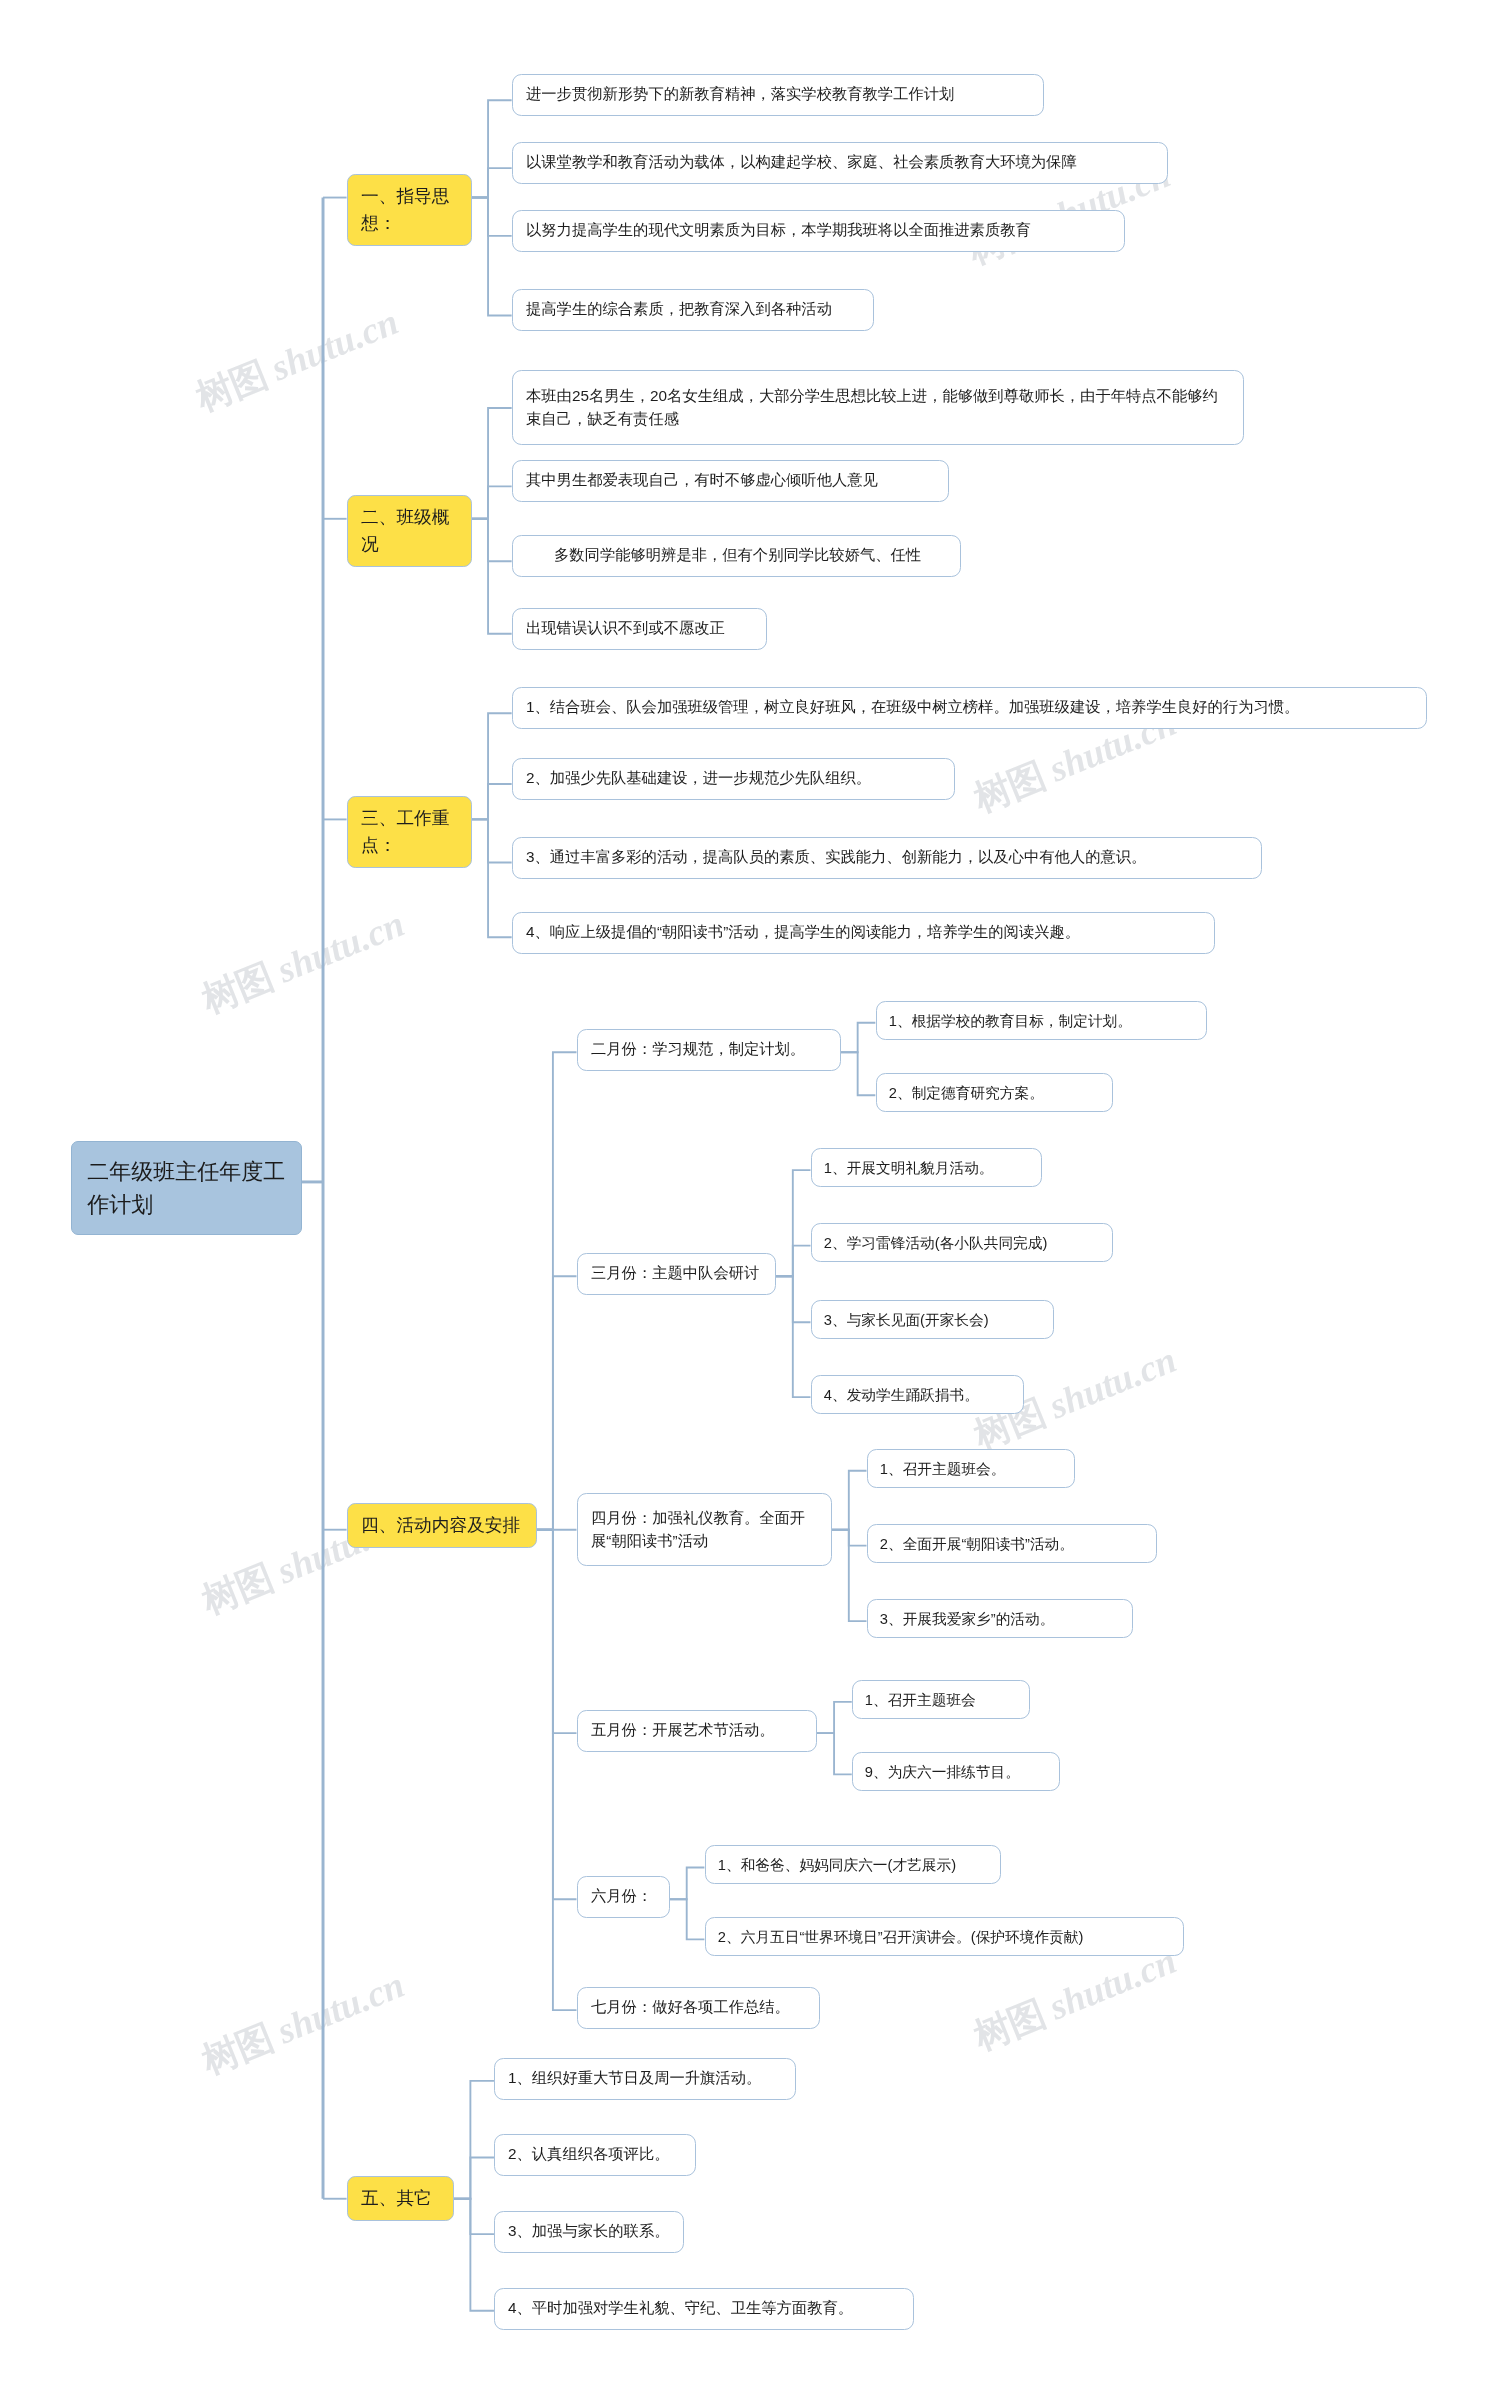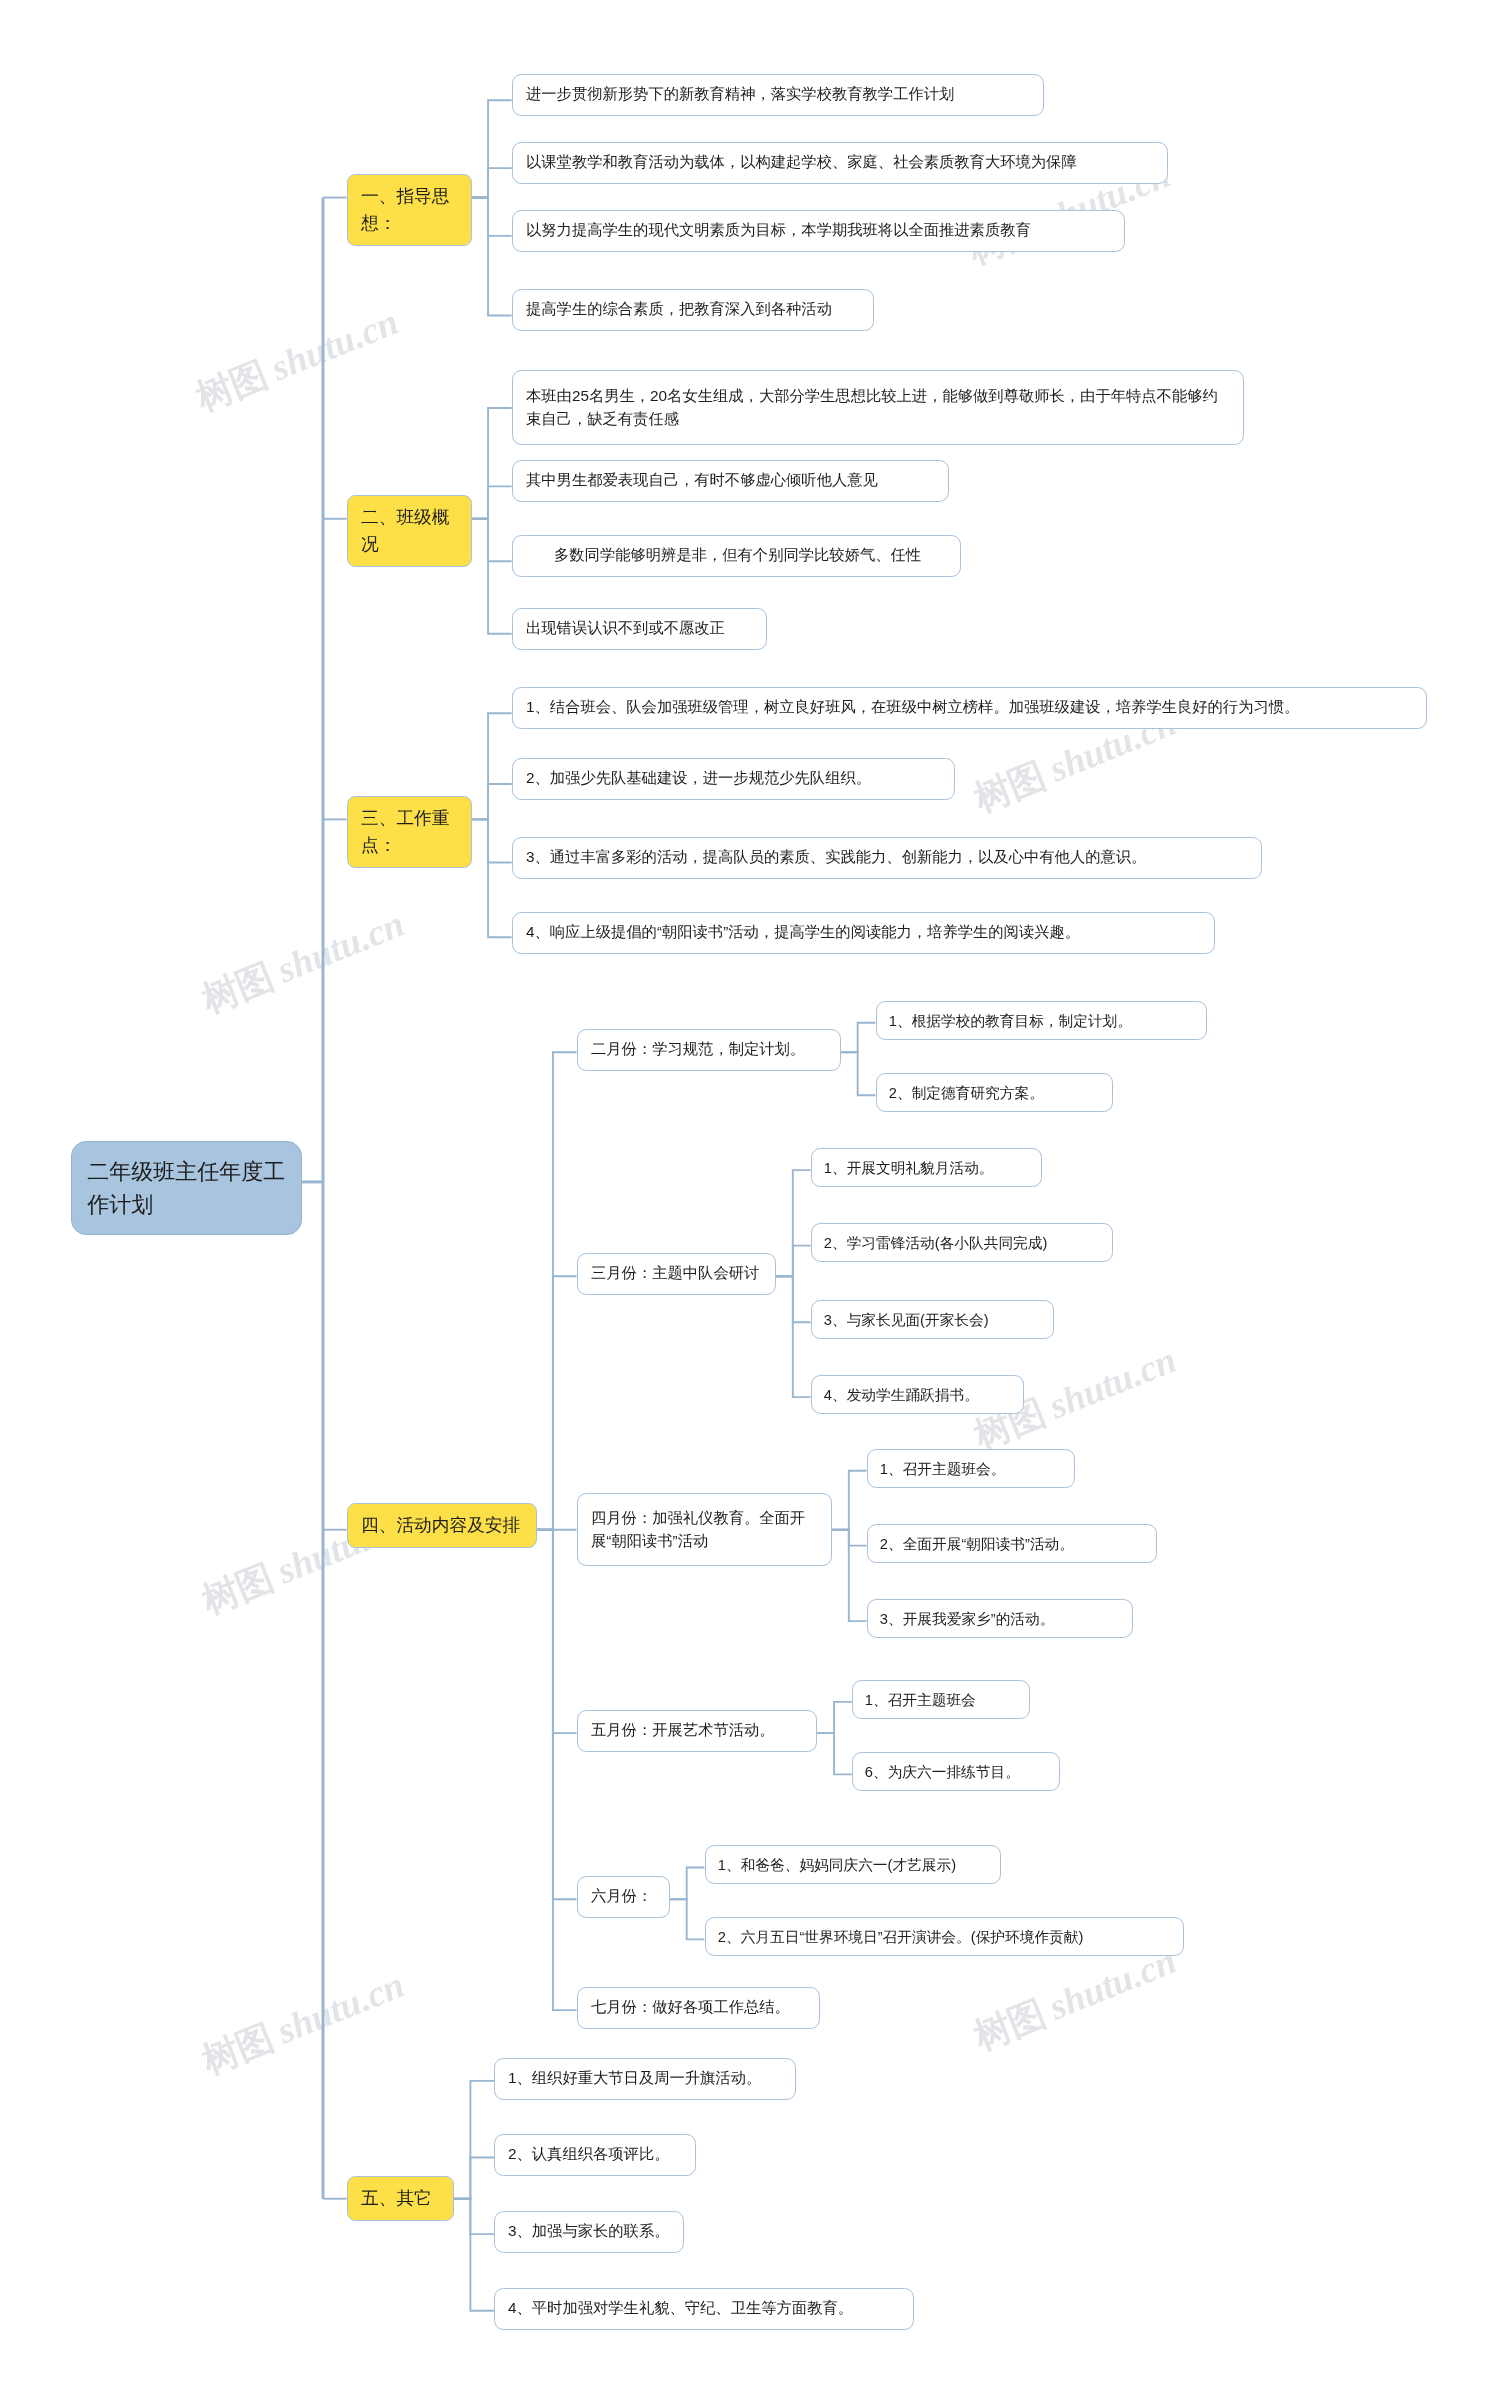--- a/index.html
+++ b/index.html
@@ -20,21 +20,21 @@
   svg#links{position:absolute;left:0;top:0;width:1509px;height:2401px;}
   svg#links path{fill:none;stroke:#9ab5d0;stroke-width:3.2;}
   svg#links path.trunk{stroke-width:5;}
 
   
   .node{position:absolute;box-sizing:border-box;display:flex;align-items:center;
         border:1.3px solid #a9c2dc;border-radius:9.4px;background:#ffffff;
         color:#1d1d1d;line-height:1.5;}
   .node .txt{display:block;width:100%;}
 
-  .root{background:#a8c4de;border:1.2px solid #93b4d2;border-radius:15px;
+  .root{background:#a8c4de;border:1.2px solid #93b4d2;border-radius:7px;
         color:#1b1b1b;font-size:22px;padding:13px 15.3px;text-align:left;}
   .lvl1{background:#fde047;border:1.3px solid #a9c2dc;font-size:17.7px;
         padding:8.3px 13px;border-radius:8.3px;}
   .lvl2{background:#ffffff;font-size:15.3px;padding:8.3px 13px;border-radius:9.4px;}
   .lvl3{background:#ffffff;font-size:14.7px;padding:7.7px 11.8px;border-radius:9.4px;}
 </style>
 </head>
 <body>
 
 <div id="canvas">
@@ -211,21 +211,21 @@
     <span class="txt">2、全面开展“朝阳读书”活动。</span>
   </div>
   <div class="node lvl3" style="left:867px; top:1599px; width:266px;">
     <span class="txt">3、开展我爱家乡”的活动。</span>
   </div>
 
   <div class="node lvl3" style="left:852px; top:1680px; width:178px;">
     <span class="txt">1、召开主题班会</span>
   </div>
   <div class="node lvl3" style="left:852px; top:1752px; width:208px;">
-    <span class="txt">6、为庆六一排练节目。</span>
+    <span class="txt">9、为庆六一排练节目。</span>
   </div>
 
   <div class="node lvl3" style="left:705px; top:1845px; width:296px;">
     <span class="txt">1、和爸爸、妈妈同庆六一(才艺展示)</span>
   </div>
   <div class="node lvl3" style="left:705px; top:1917px; width:479px;">
     <span class="txt">2、六月五日“世界环境日”召开演讲会。(保护环境作贡献)</span>
   </div>
 
   <div class="node lvl2" style="left:494px; top:2058px; width:302px;">

